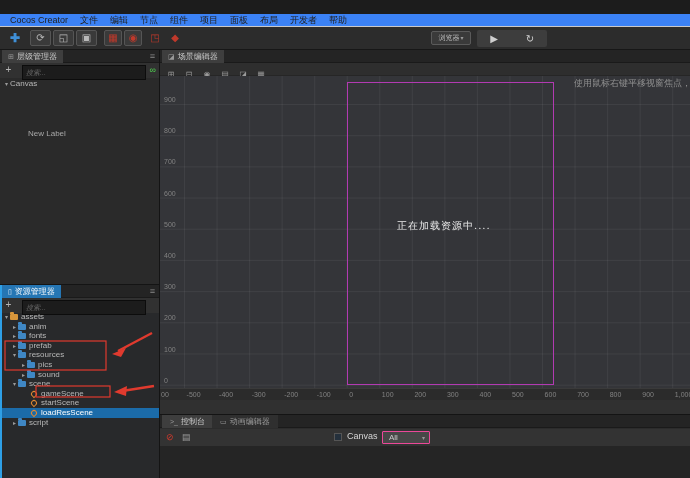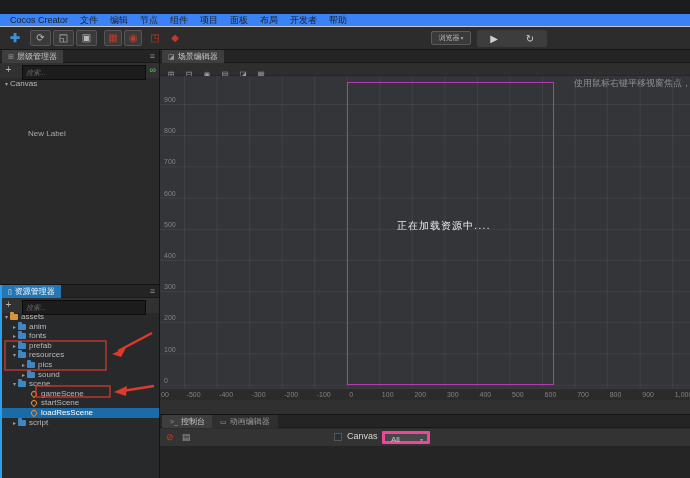--- a/index.html
+++ b/index.html
@@ -115,21 +115,21 @@
   .clearic { position:absolute; left:6px; top:3px; color:#d0392c; font-size:9px; }
   .fileic { position:absolute; left:22px; top:3px; color:#9a9a9a; font-size:9px; }
   .finput { position:absolute; left:38px; top:2px; width:128px; height:12px;
     background:#1c1c1c; border:1px solid #0c0c0c; color:#bbb; font-size:8px;
     font-style:italic; padding:0 4px; }
   .finput::placeholder { color:#5f5f5f; font-style:italic; }
   .cb { position:absolute; left:174px; top:4px; width:8px; height:8px;
     background:#24303c; border:1px solid #555; }
   .rlabel { position:absolute; left:187px; top:2px; color:#d5d5d5; font-size:9px; }
   .alldd { position:absolute; left:222px; top:2px; width:48px; height:13px;
-    background:#474747; border:3px solid #ec4899; border-radius:1px;
+    background:#474747; border:1px solid #ec4899; border-radius:1px;
     color:#ccc; font-size:8px; line-height:11px; padding-left:6px; }
   .alldd .dd { position:absolute; right:4px; top:0; font-size:6px; color:#999; line-height:12px; }
   .ccontent { position:absolute; left:0; top:31px; right:0; bottom:0; background:#252525; }
 </style>
 </head>
 <body>
 
 <div class="app">
 
 

